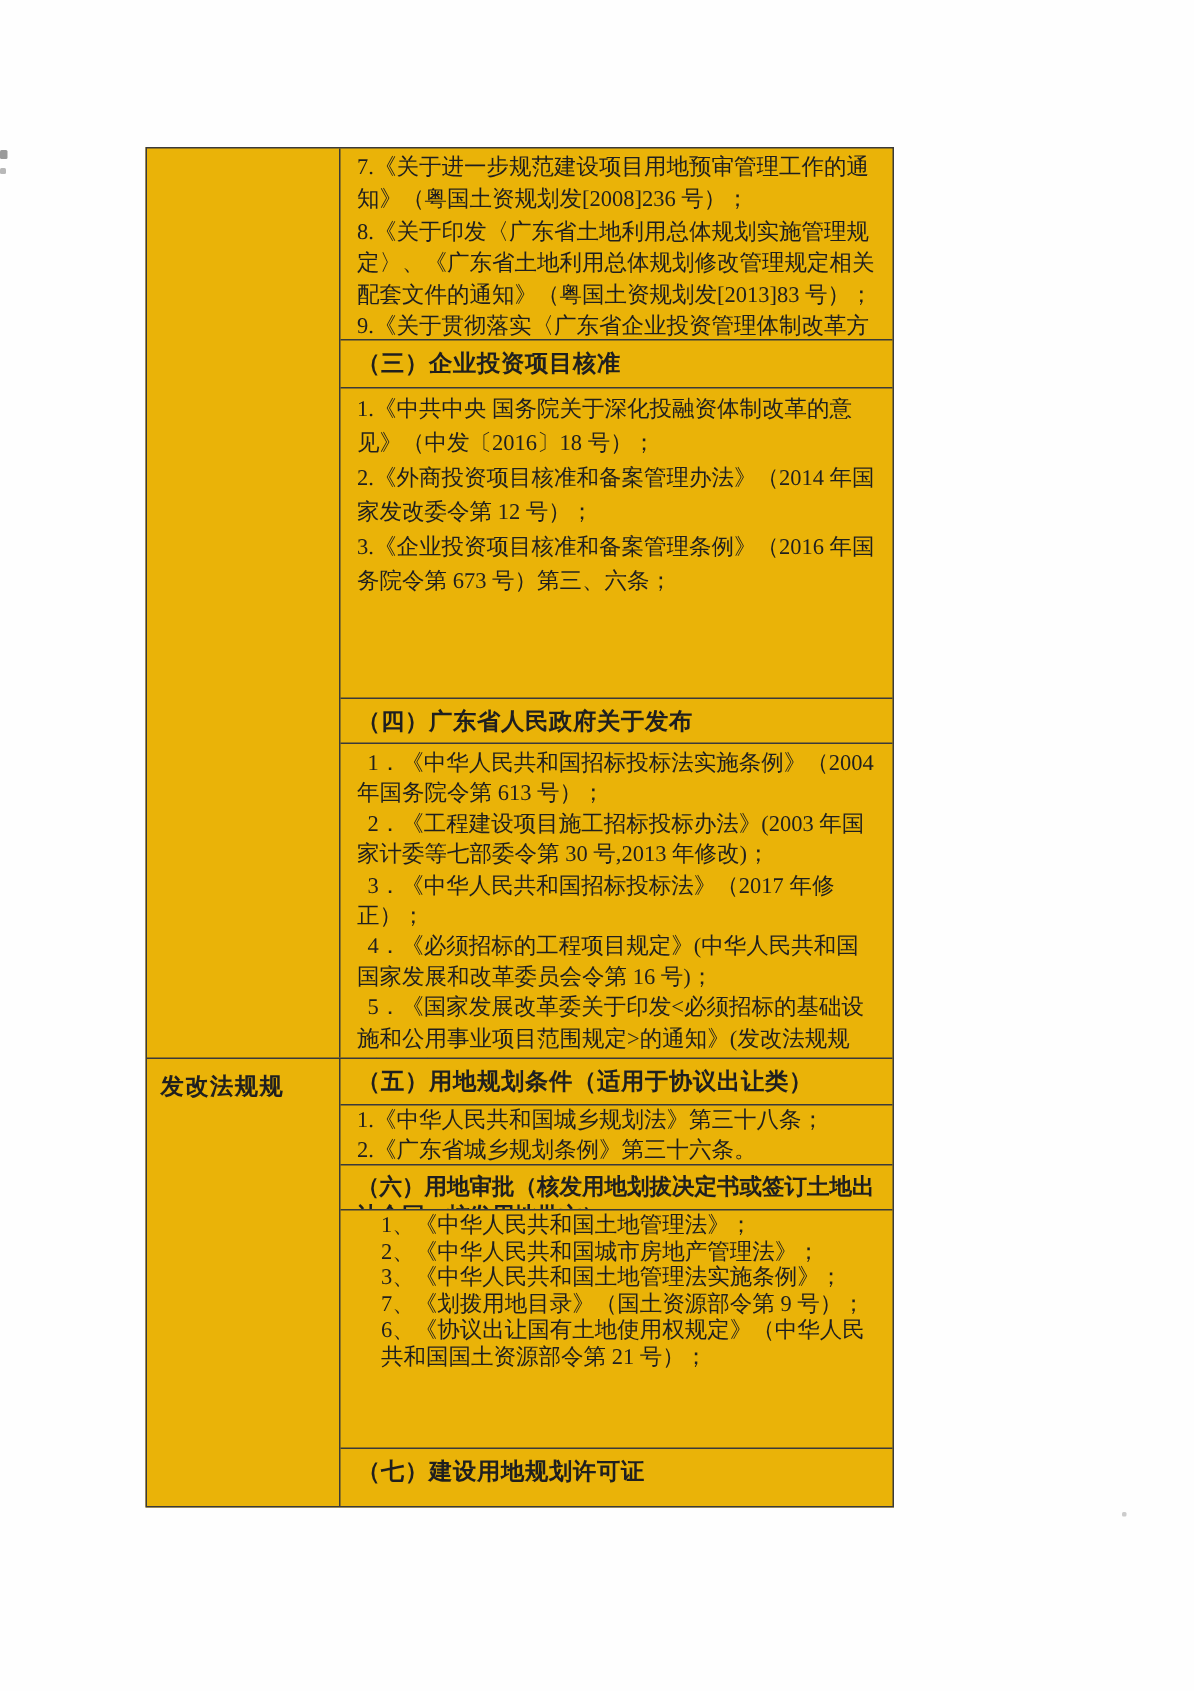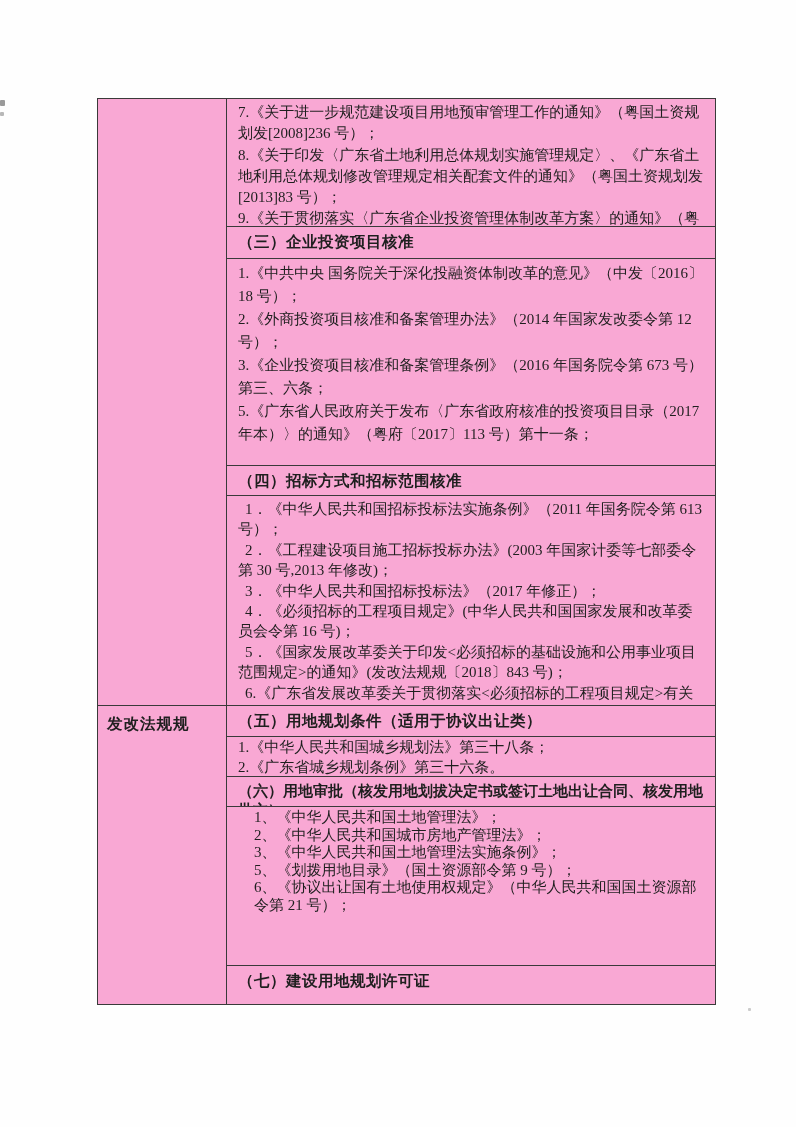--- a/index.html
+++ b/index.html
@@ -19,24 +19,24 @@
   }
   
   .speck { position: absolute; background: #9a9a9a; border-radius: 1px; }
   .speck1 { left: 0; top: 100px; width: 5px; height: 6px; }
   .speck2 { left: 0; top: 112px; width: 4px; height: 4px; opacity: .7; }
   .speck3 { left: 748px; top: 1008px; width: 3px; height: 3px; opacity: .5; }
 
   .doc-table {
     position: absolute;
     left: 97px; top: 98px;
-    width: 619px; height: 907px;
+    width: 499px; height: 907px;
     border: 1.6px solid #3a3a3a;
     display: flex; flex-direction: column;
-    background: #f9a8d4;
+    background: #eab308;
   }
   .row { display: flex; flex-direction: row; min-height: 0; }
   .row-top { height: 607px; border-bottom: 1.6px solid #3a3a3a; }
   .row-bottom { flex: 1; }
   .left-cell {
     width: 129px;
     border-right: 1.6px solid #3a3a3a;
     padding: 8px 6px 0 9px;
     font-family: "Liberation Sans", "DejaVu Sans", sans-serif;
     font-weight: bold;
@@ -92,28 +92,27 @@
           <p>8.《关于印发〈广东省土地利用总体规划实施管理规定〉、《广东省土地利用总体规划修改管理规定相关配套文件的通知》（粤国土资规划发[2013]83 号）；</p>
           <p>9.《关于贯彻落实〈广东省企业投资管理体制改革方案〉的通知》（粤国土利用发[2013]230 号）。</p>
         </div>
 
         <div class="cell cell-header hdr-3">（三）企业投资项目核准</div>
 
         <div class="cell cell-body cell-b">
           <p>1.《中共中央 国务院关于深化投融资体制改革的意见》（中发〔2016〕18 号）；</p>
           <p>2.《外商投资项目核准和备案管理办法》（2014 年国家发改委令第 12 号）；</p>
           <p>3.《企业投资项目核准和备案管理条例》（2016 年国务院令第 673 号）第三、六条；</p>
-          <p>5.《广东省人民政府关于发布〈广东省政府核准的投资项目目录（2017 年本）〉的通知》（粤府〔2017〕113 号）第十一条；</p>
 
         </div>
 
-        <div class="cell cell-header hdr-4">（四）招标方式和招标范围核准</div>
+        <div class="cell cell-header hdr-4">（四）广东省人民政府关于发布</div>
 
         <div class="cell cell-body cell-c">
-          <p>1．《中华人民共和国招标投标法实施条例》（2011 年国务院令第 613 号）；</p>
+          <p>1．《中华人民共和国招标投标法实施条例》（2004 年国务院令第 613 号）；</p>
           <p>2．《工程建设项目施工招标投标办法》(2003 年国家计委等七部委令第 30 号,2013 年修改)；</p>
           <p>3．《中华人民共和国招标投标法》（2017 年修正）；</p>
           <p>4．《必须招标的工程项目规定》(中华人民共和国国家发展和改革委员会令第 16 号)；</p>
           <p>5．《国家发展改革委关于印发&lt;必须招标的基础设施和公用事业项目范围规定&gt;的通知》(发改法规规〔2018〕843 号)；</p>
           <p>6.《广东省发展改革委关于贯彻落实&lt;必须招标的工程项目规定&gt;有关事宜的通知》(粤发改稽察〔2018〕266 号）。</p>
         </div>
 
       </div>
     </div>
 
@@ -129,21 +128,21 @@
           <p>1.《中华人民共和国城乡规划法》第三十八条；</p>
           <p>2.《广东省城乡规划条例》第三十六条。</p>
         </div>
 
         <div class="cell cell-header hdr-6">（六）用地审批（核发用地划拔决定书或签订土地出让合同、核发用地批文）</div>
 
         <div class="cell cell-body cell-e">
           <p>1、《中华人民共和国土地管理法》；</p>
           <p>2、《中华人民共和国城市房地产管理法》；</p>
           <p>3、《中华人民共和国土地管理法实施条例》；</p>
-          <p>5、《划拨用地目录》（国土资源部令第 9 号）；</p>
+          <p>7、《划拨用地目录》（国土资源部令第 9 号）；</p>
           <p>6、《协议出让国有土地使用权规定》（中华人民共和国国土资源部令第 21 号）；</p>
 
         </div>
 
         <div class="cell cell-header hdr-7">（七）建设用地规划许可证</div>
 
       </div>
     </div>
 
   </div>

